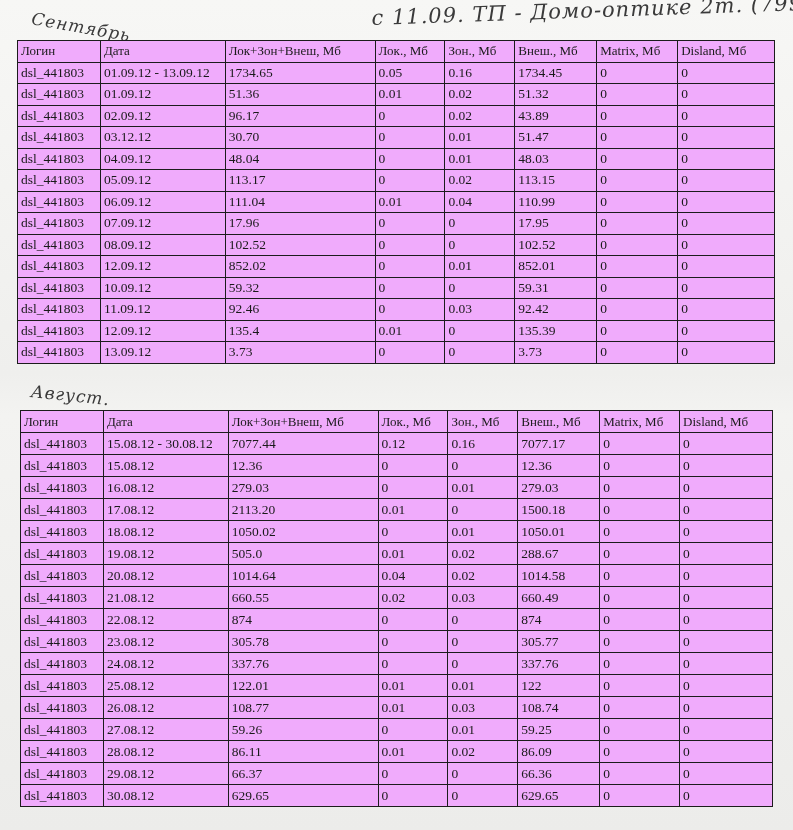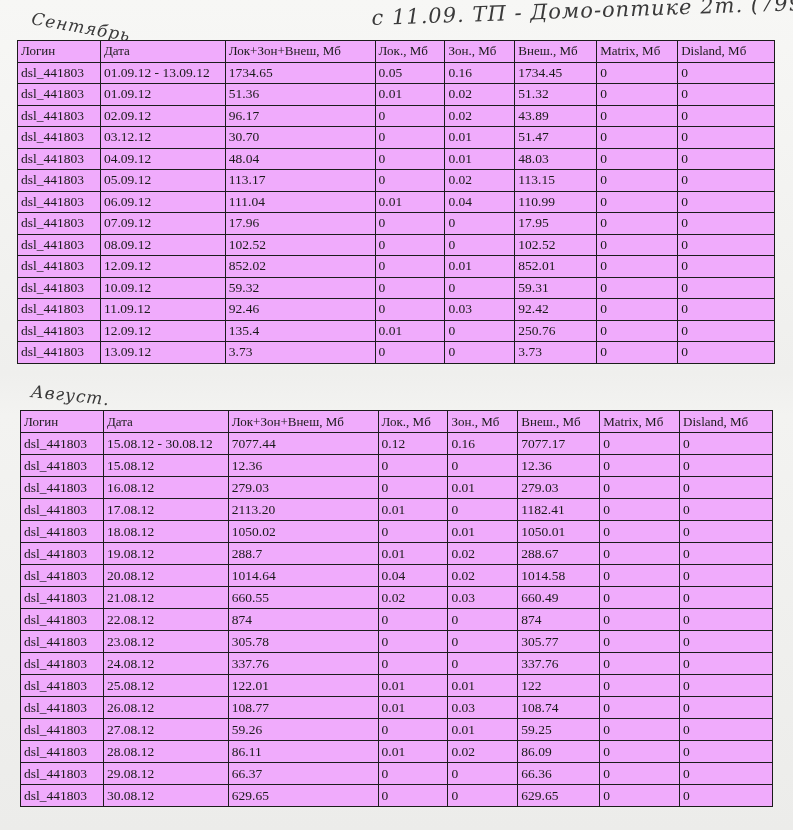--- a/index.html
+++ b/index.html
@@ -210,21 +210,21 @@
         <td>92.42</td>
         <td>0</td>
         <td>0</td>
       </tr>
       <tr>
         <td>dsl_441803</td>
         <td>12.09.12</td>
         <td>135.4</td>
         <td>0.01</td>
         <td>0</td>
-        <td>250.76</td>
+        <td>135.39</td>
         <td>0</td>
         <td>0</td>
       </tr>
       <tr>
         <td>dsl_441803</td>
         <td>13.09.12</td>
         <td>3.73</td>
         <td>0</td>
         <td>0</td>
         <td>3.73</td>
@@ -289,38 +289,38 @@
         <td>279.03</td>
         <td>0</td>
         <td>0</td>
       </tr>
       <tr>
         <td>dsl_441803</td>
         <td>17.08.12</td>
         <td>2113.20</td>
         <td>0.01</td>
         <td>0</td>
-        <td>1182.41</td>
+        <td>1500.18</td>
         <td>0</td>
         <td>0</td>
       </tr>
       <tr>
         <td>dsl_441803</td>
         <td>18.08.12</td>
         <td>1050.02</td>
         <td>0</td>
         <td>0.01</td>
         <td>1050.01</td>
         <td>0</td>
         <td>0</td>
       </tr>
       <tr>
         <td>dsl_441803</td>
         <td>19.08.12</td>
-        <td>288.7</td>
+        <td>505.0</td>
         <td>0.01</td>
         <td>0.02</td>
         <td>288.67</td>
         <td>0</td>
         <td>0</td>
       </tr>
       <tr>
         <td>dsl_441803</td>
         <td>20.08.12</td>
         <td>1014.64</td>

